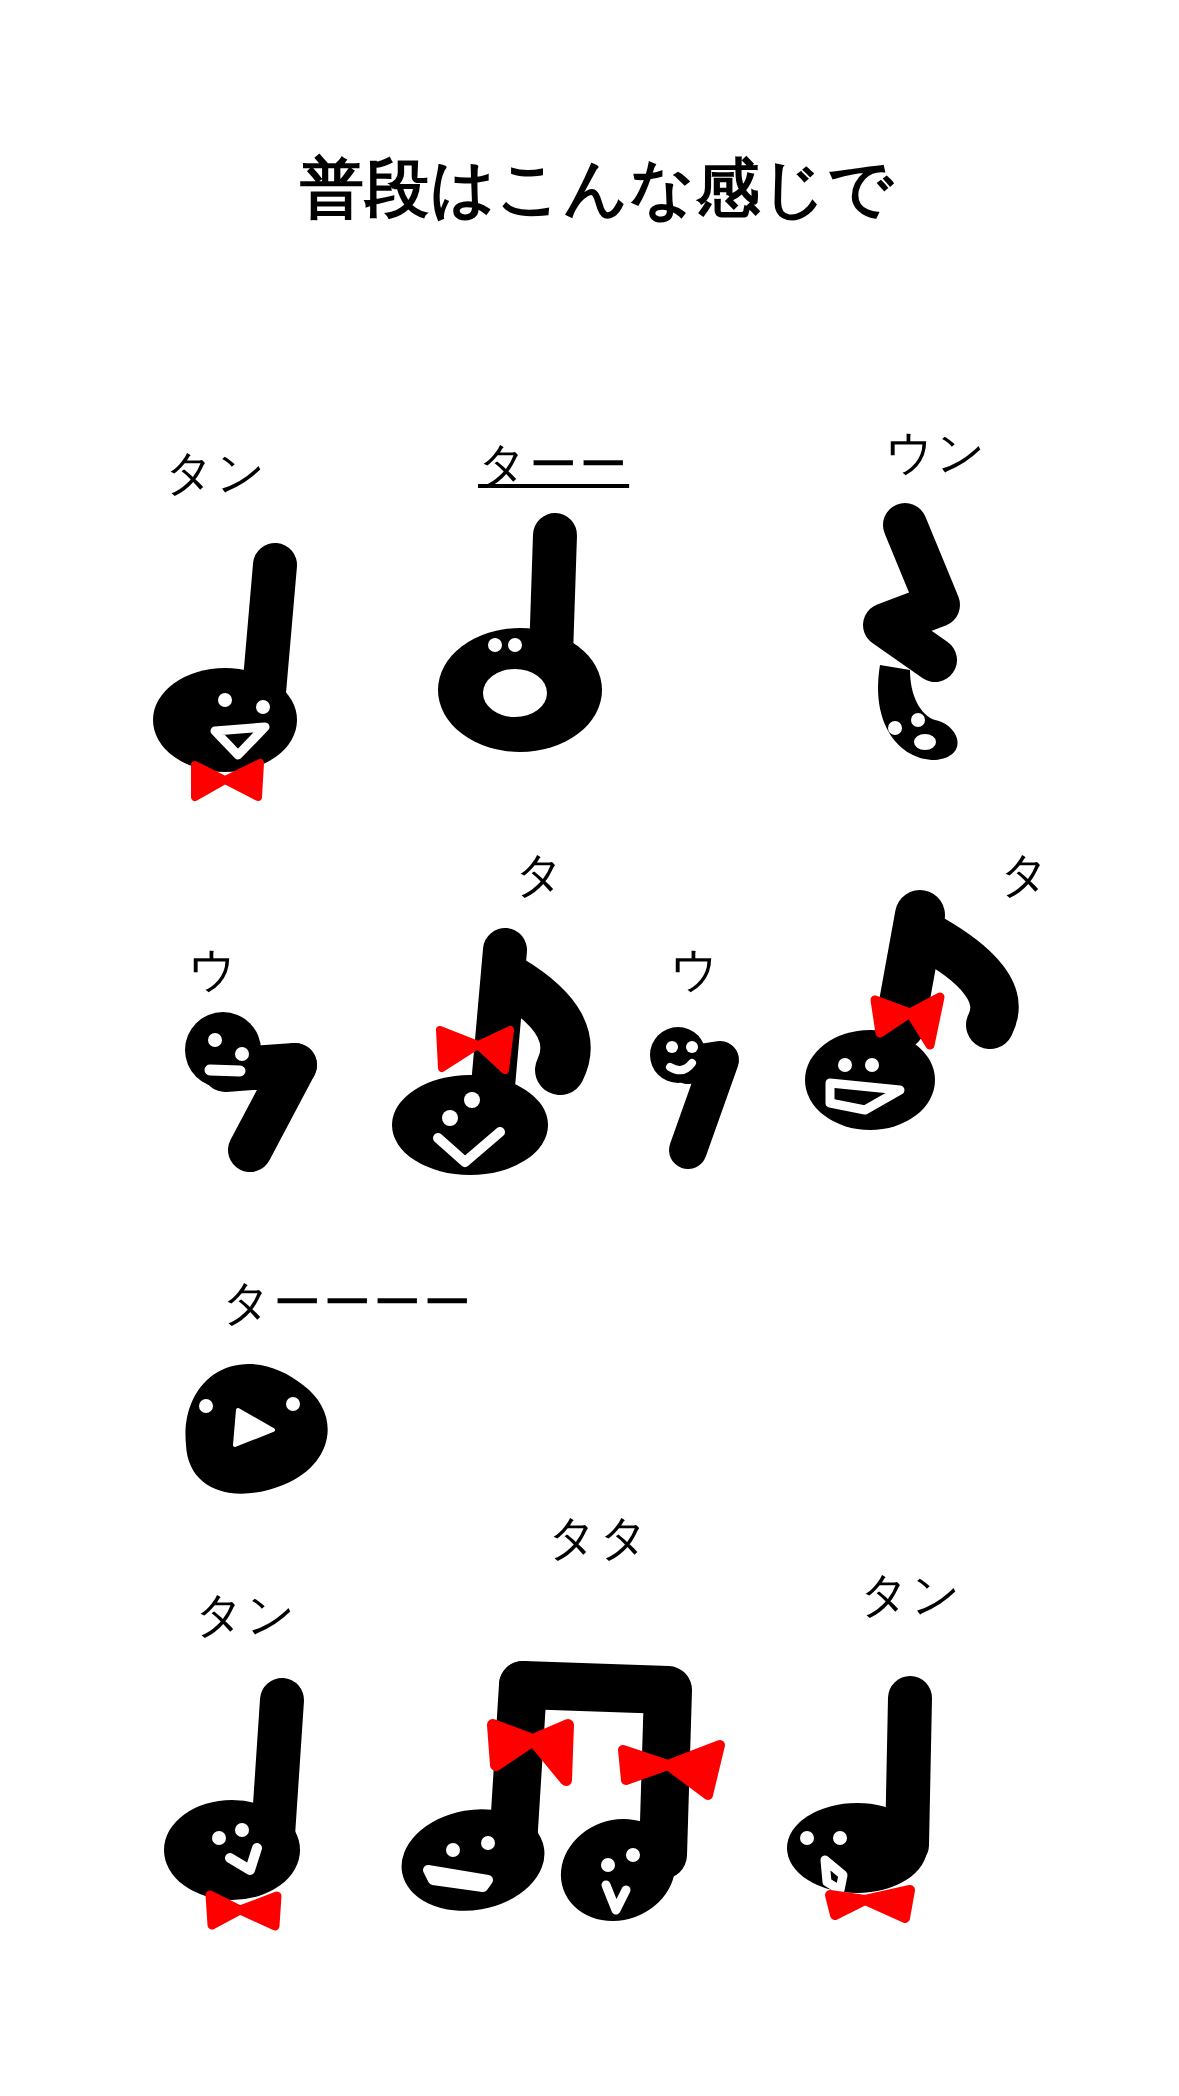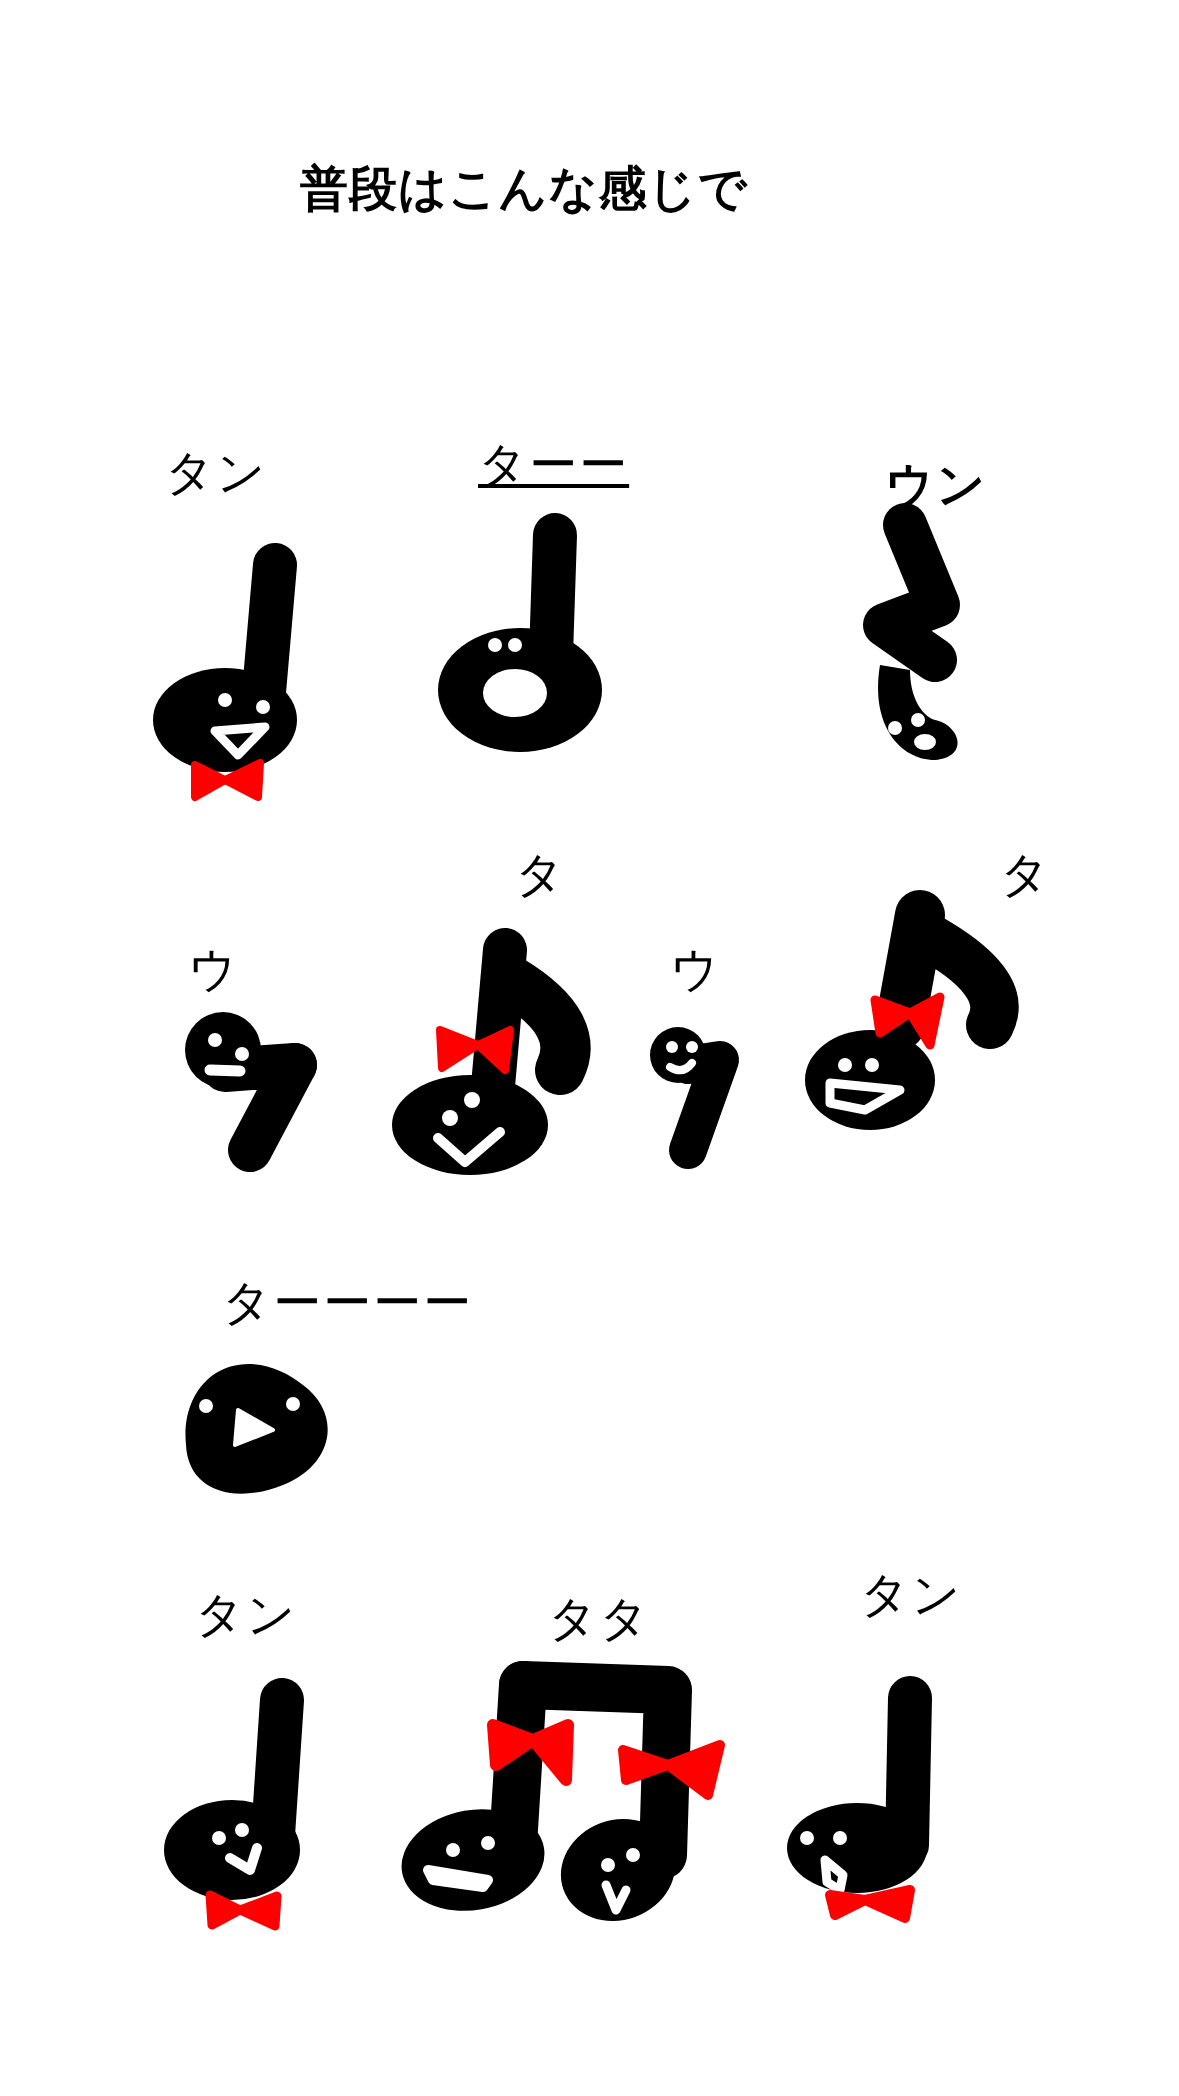--- a/index.html
+++ b/index.html
@@ -1,18 +1,18 @@
 <!DOCTYPE html>
 <html><head>
   <meta charset="utf-8">
   <style>
     html, body { margin: 0; padding: 0; background: #ffffff; }
     body { width: 1179px; height: 2096px; position: relative; overflow: hidden;
            font-family: "DejaVu Sans", "Liberation Sans", sans-serif; color: #000; }
-    .title { position: absolute; left: 300px; top: 158px; font-size: 48px; font-weight: bold;
+    .title { position: absolute; left: 300px; top: 158px; font-size: 64px; font-weight: bold;
              line-height: 60px; letter-spacing: 1px; }
     .title div { white-space: nowrap; }
     .label { position: absolute; font-size: 48px; font-weight: normal; white-space: nowrap;
              line-height: 1; letter-spacing: 2px; }
     .note { position: absolute; }
     svg { display: block; overflow: visible; }
   </style>
 </head>
 <body>
 
@@ -36,21 +36,21 @@
 <div class="note" style="left:435px; top:505px;">
   <svg width="170" height="245" viewBox="0 0 170 245">
     <path d="M120 30 L115 180" stroke="#000" stroke-width="44" stroke-linecap="round" fill="none"></path>
     <ellipse cx="85" cy="185" rx="82" ry="62" fill="#000"></ellipse>
     <circle cx="60" cy="140" r="7" fill="#fff"></circle>
     <circle cx="80" cy="140" r="7" fill="#fff"></circle>
     <ellipse cx="80" cy="188" rx="32" ry="24" fill="#fff"></ellipse>
   </svg>
 </div>
 
-<div class="label" style="left:885px; top:460px;font-weight:bold;">ウン</div>
+<div class="label" style="left:885px; top:428px;">ウン</div>
 <div class="note" style="left:840px; top:495px;">
   <svg width="140" height="280" viewBox="0 0 140 280">
     <path d="M65 30 L98 110 L45 130 L95 165" stroke="#000" stroke-width="44" stroke-linecap="round" stroke-linejoin="round" fill="none"></path>
     <path d="M40 170 C30 230 60 265 95 265 C130 262 120 230 95 225 C80 220 70 200 70 175 Z" fill="#000"></path>
     <circle cx="55" cy="233" r="7" fill="#fff"></circle>
     <circle cx="78" cy="225" r="7" fill="#fff"></circle>
     <ellipse cx="85" cy="247" rx="11" ry="8" fill="#fff"></ellipse>
   </svg>
 </div>
 
@@ -118,21 +118,21 @@
   <svg width="150" height="265" viewBox="0 0 150 265">
     <path d="M120 30 L110 180" stroke="#000" stroke-width="44" stroke-linecap="round" fill="none"></path>
     <ellipse cx="70" cy="180" rx="68" ry="50" fill="#000"></ellipse>
     <circle cx="57" cy="168" r="7" fill="#fff"></circle>
     <circle cx="80" cy="160" r="7" fill="#fff"></circle>
     <path d="M68 188 L88 200 L95 178" stroke="#fff" stroke-width="10" stroke-linecap="round" stroke-linejoin="round" fill="none"></path>
     <path d="M48 225 L78 240 L50 255 Z M78 240 L115 226 L113 256 Z" fill="#f00" stroke="#f00" stroke-width="9" stroke-linejoin="round"></path>
   </svg>
 </div>
 
-<div class="label" style="left:548px; top:1595px;font-family:Liberation Serif, serif;">タタ</div>
+<div class="label" style="left:548px; top:1513px;">タタ</div>
 <div class="note" style="left:398px; top:1665px;">
   <svg width="340" height="260" viewBox="0 0 340 260">
     <path d="M125 20 L270 25 L265 190" stroke="#000" stroke-width="48" stroke-linecap="round" stroke-linejoin="round" fill="none"></path>
     <path d="M125 20 L115 180" stroke="#000" stroke-width="48" stroke-linecap="round" fill="none"></path>
     <ellipse cx="75" cy="195" rx="72" ry="50" fill="#000" transform="rotate(-10 75 195)"></ellipse>
     <ellipse cx="220" cy="205" rx="58" ry="50" fill="#000" transform="rotate(-20 220 205)"></ellipse>
     <circle cx="55" cy="185" r="7" fill="#fff"></circle>
     <circle cx="90" cy="178" r="7" fill="#fff"></circle>
     <path d="M30 205 L90 215 L85 222 L35 215 Z" fill="none" stroke="#fff" stroke-width="10" stroke-linejoin="round"></path>
     <circle cx="210" cy="200" r="7" fill="#fff"></circle>

